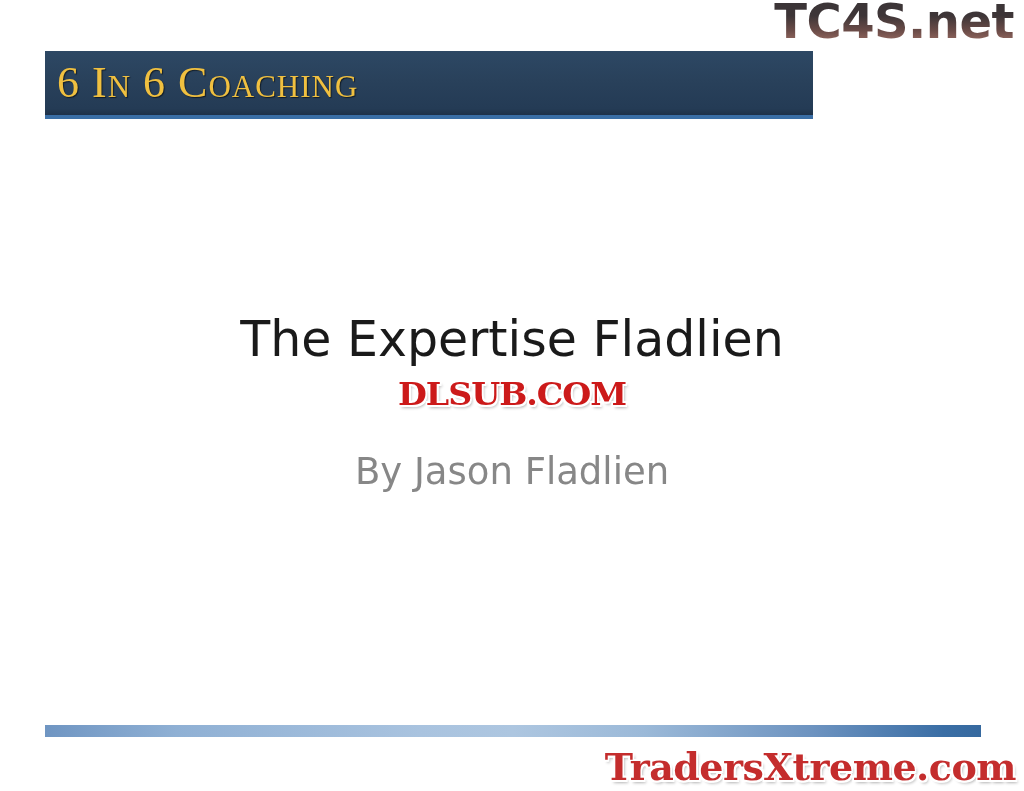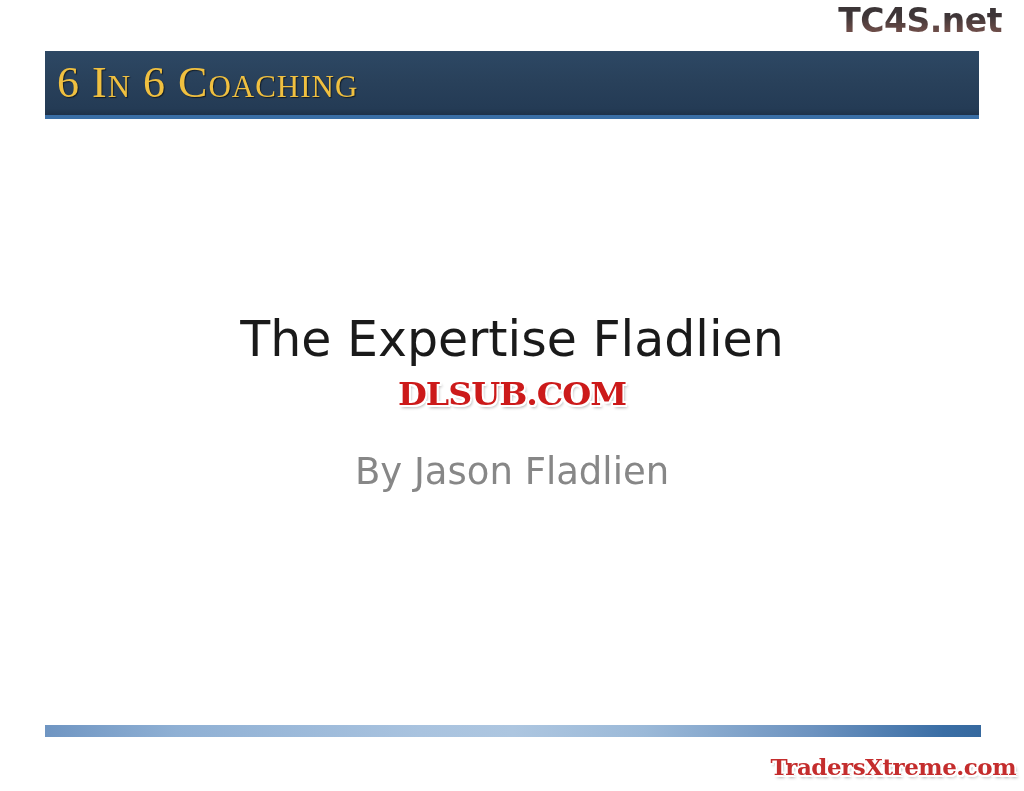--- a/index.html
+++ b/index.html
@@ -15,41 +15,41 @@
     width: 1024px;
     height: 791px;
     background: #ffffff;
     overflow: hidden;
   }
 
   
   .wm-topright {
     position: absolute;
     top: -1px;
-    right: 22px;
+    right: 10px;
     font-family: "DejaVu Sans", sans-serif;
     font-weight: bold;
-    font-size: 33px;
+    font-size: 48px;
     letter-spacing: -0.5px;
     line-height: 44px;
     background: linear-gradient(to bottom, #3b3537 0%, #3d3537 38%, #6b4c48 72%, #9a6c63 100%);
     -webkit-background-clip: text;
     background-clip: text;
     color: transparent;
     -webkit-text-fill-color: transparent;
     text-shadow: none;
     white-space: nowrap;
   }
 
   
   .banner {
     position: absolute;
     left: 45px;
     top: 51px;
-    width: 934px;
+    width: 768px;
     height: 64px;
     background: linear-gradient(to bottom, #2c4762 0%, #28405a 45%, #223a54 88%, #1f3consumed 100%);
     background: linear-gradient(to bottom, #2d4864 0%, #29415b 45%, #243b55 90%, #1e3148 100%);
     border-bottom: 4px solid #3a6ea5;
     box-shadow: 0 1px 0 0 rgba(255,255,255,0.35);
   }
   .banner-title {
     position: absolute;
     left: 12px;
     top: 4px;
@@ -116,21 +116,21 @@
     text-align: center;
     font-size: 32px;
     line-height: 40px;
     letter-spacing: -1px;
     transform: scaleX(1.04);
   }
   .wm-traders {
     position: absolute;
     right: 8px;
     top: 748px;
-    font-size: 23px;
+    font-size: 38px;
     line-height: 38px;
     letter-spacing: -0.5px;
     color: #c42d2d;
   }
 
   
   .footer-bar {
     position: absolute;
     left: 45px;
     top: 725px;

